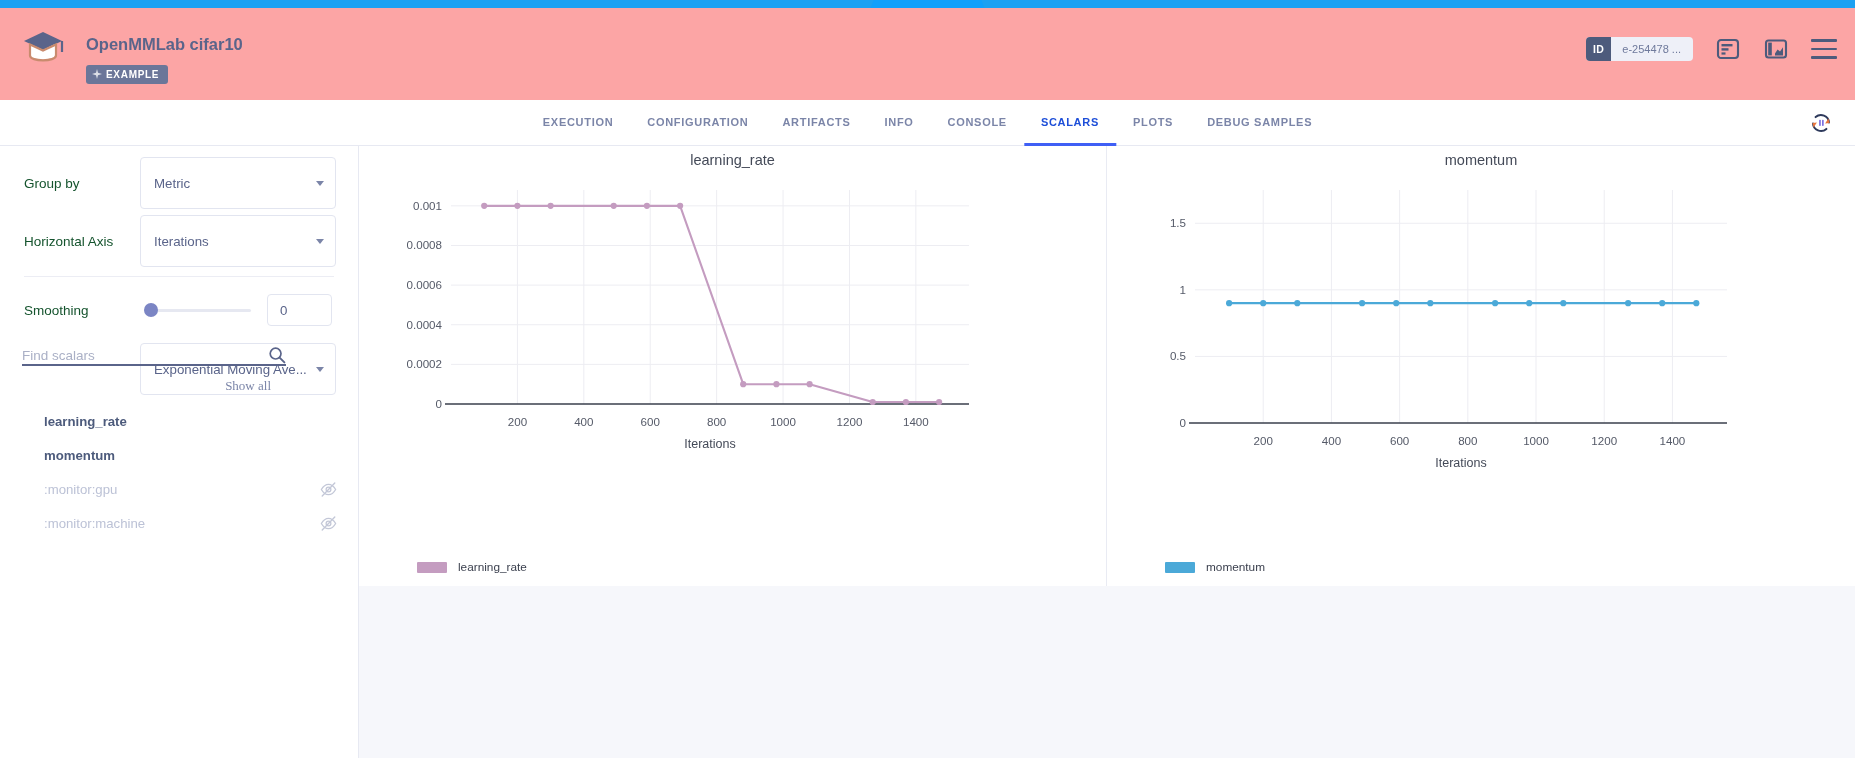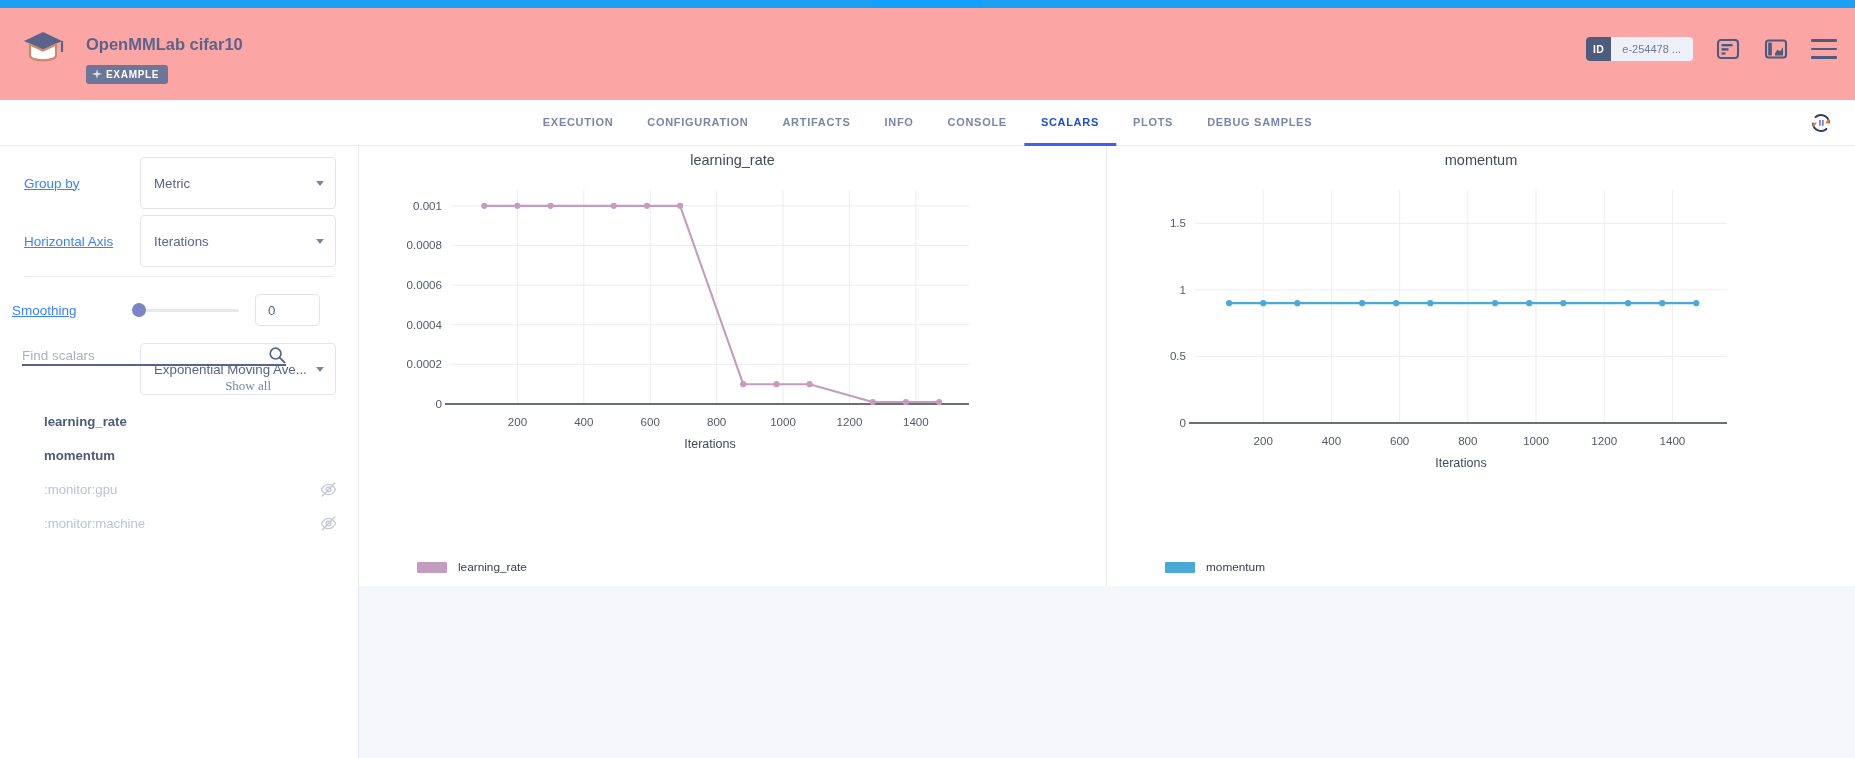--- a/index.html
+++ b/index.html
@@ -90,36 +90,36 @@
   .body-area { position: absolute; top: 146px; left: 0; width: 1855px; height: 612px; background: #f6f7fb; }
 
   
   .sidebar {
     position: absolute; left: 0; top: 0; width: 359px; height: 612px;
     background: #ffffff; border-right: 1px solid #e7e9f2;
   }
   .ctl-row { display: flex; align-items: center; height: 30px; margin: 0 0 0 24px; }
   .ctl-row.r1 { margin-top: 22px; }
   .ctl-row.r2 { margin-top: 28px; }
-  .ctl-label { font-size: 13.5px; color: #3b82f6; width: 116px; flex: 0 0 116px; text-decoration: underline; }
+  .ctl-label { font-size: 13.5px; color: #14532d; width: 116px; flex: 0 0 116px; }
   .select {
     position: relative; width: 196px; height: 52px;
     border: 1px solid #e2e5f0; border-radius: 4px; background: #fff;
     display: flex; align-items: center; padding: 0 28px 0 13px;
     font-size: 13.3px; color: #5a648a; cursor: pointer;
     white-space: nowrap; overflow: hidden;
   }
   .caret {
     position: absolute; right: 11px; top: 50%; margin-top: -2px;
     width: 0; height: 0; border-left: 4.5px solid transparent;
     border-right: 4.5px solid transparent; border-top: 5.5px solid #7b85a8;
   }
   .divider { height: 1px; background: #ecedf4; margin: 20px 24px 0 24px; }
 
-  .smooth-row { display: flex; align-items: center; margin: 17px 0 0 12px; }
+  .smooth-row { display: flex; align-items: center; margin: 17px 0 0 24px; }
   .slider-wrap { position: relative; width: 107px; height: 20px; display: flex; align-items: center; margin-left: 4px; }
   .slider-track { position: absolute; left: 0; right: 0; height: 3px; background: #e6e8f1; border-radius: 2px; }
   .slider-thumb {
     position: absolute; left: 0; width: 14px; height: 14px; border-radius: 50%;
     background: #7b85c4; cursor: pointer;
   }
   .num-input {
     width: 65px; height: 32px; border: 1px solid #e2e5f0; border-radius: 4px;
     margin-left: 16px; display: flex; align-items: center; padding-left: 12px;
     font-size: 13.3px; color: #5a648a; background: #fff;

